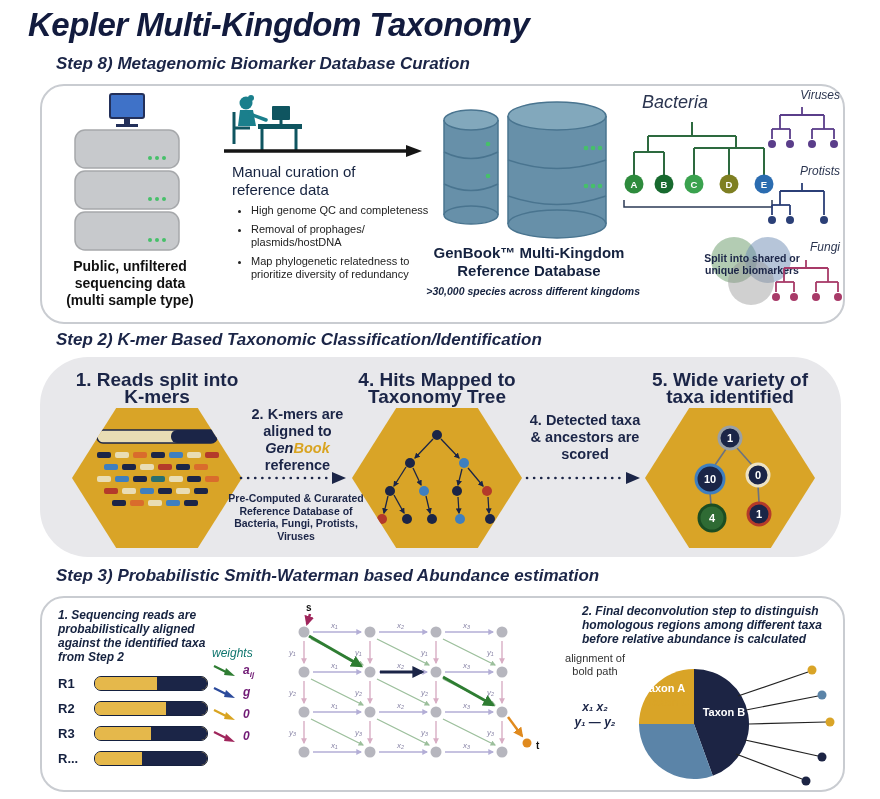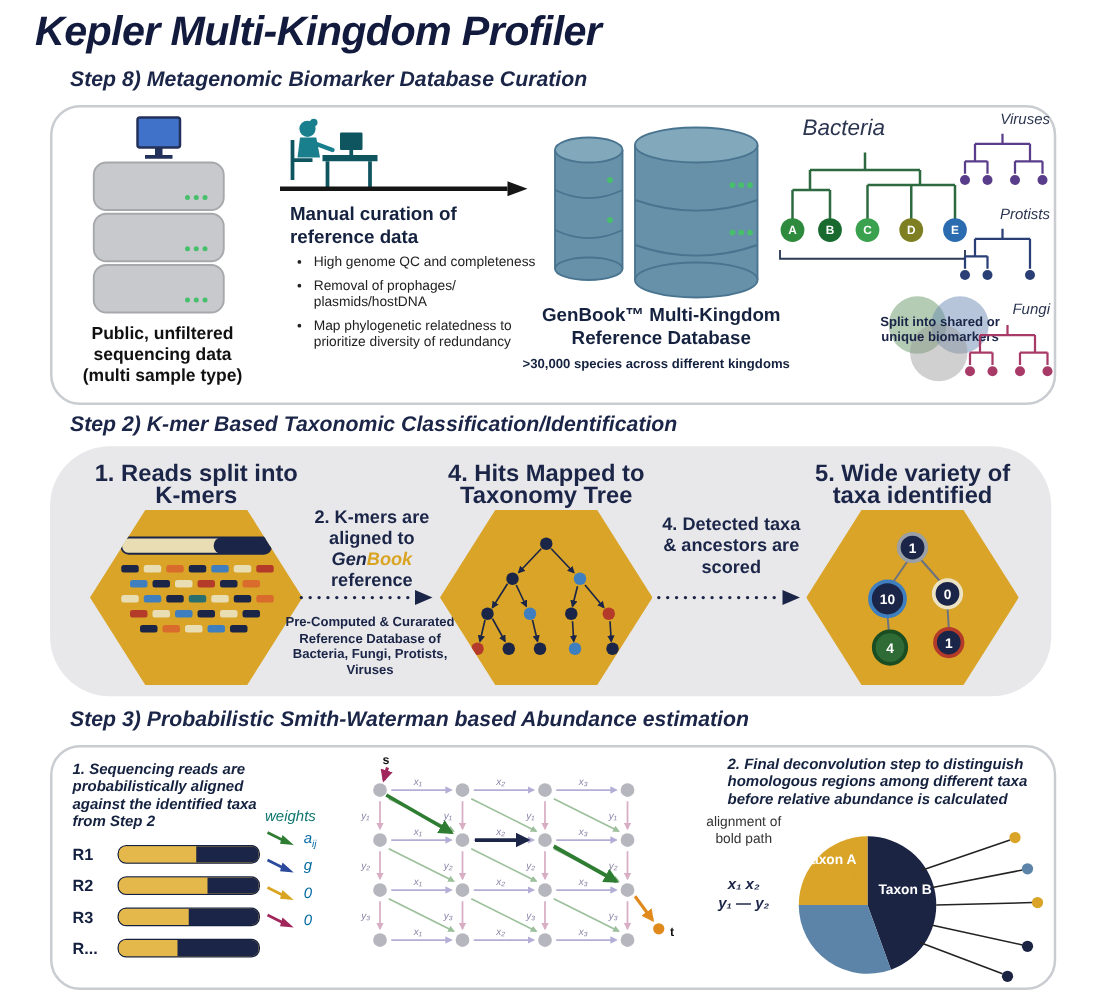--- a/index.html
+++ b/index.html
@@ -5,54 +5,54 @@
   html,body{margin:0;padding:0;background:#fff}
   #canvas{position:relative;width:880px;height:799px;background:#fff;overflow:hidden;
           font-family:"Liberation Sans","DejaVu Sans",sans-serif;color:#15223f}
   .abs{position:absolute}
   .panel{position:absolute;background:#fff;border:2px solid #c9ccd1;border-radius:24px}
   .panel-gray{position:absolute;background:#e8e8eb;border-radius:48px}
   #main-title{position:absolute;left:28px;top:6px;font-size:33px;font-weight:800;font-style:italic;
               color:#121b3e;letter-spacing:-0.5px}
   .step-heading{position:absolute;font-style:italic;font-weight:700;font-size:17px;color:#1b2547}
   .cap-bold{font-weight:800;color:#111;text-align:center;font-size:14px;line-height:17px}
-  .curation-title{font-weight:700;font-size:15px;line-height:18px;color:#15223f}
+  .curation-title{font-weight:400;font-size:15px;line-height:18px;color:#15223f}
   .bullets{margin:0;padding-left:15px;font-size:11px;line-height:13px;color:#222}
   .bullets li{margin-bottom:6px}
   .genbook-cap{font-weight:800;font-size:15px;line-height:18px;color:#15223f;text-align:center}
-  .genbook-sub{font-weight:700;font-size:10.5px;color:#15223f;text-align:left;margin-top:3px}
+  .genbook-sub{font-style:italic;font-weight:700;font-size:10.5px;color:#15223f;text-align:right;margin-top:3px}
   .tree-label{position:absolute;font-style:italic;color:#2b3550;font-weight:500}
   .venn-cap{position:absolute;font-weight:800;font-size:10.5px;line-height:12px;color:#1b2547;text-align:center}
   .hex{position:absolute;width:170px;height:140px;background:#d9a427;
        clip-path:polygon(26% 0,74% 0,100% 50%,74% 100%,26% 100%,0 50%)}
   .hex-title{position:absolute;font-weight:700;font-size:19px;line-height:17px;color:#1b2547;text-align:center}
   .midtext{position:absolute;text-align:center;font-weight:800;font-size:14.5px;line-height:17px;color:#1b2547}
   .midnote{position:absolute;text-align:center;font-weight:700;font-size:10.5px;line-height:12.5px;color:#1b2547}
   .brand-gen{font-style:italic;color:#1b2547}
   .brand-book{font-style:italic;color:#d9a421}
   .note-italic{position:absolute;font-style:italic;font-weight:700;font-size:12px;line-height:14px;color:#15223f}
   .read-row{position:absolute;display:flex;align-items:center;gap:8px}
   .read-label{font-weight:800;font-size:13px;color:#14203f;width:28px}
   .read-bar{height:13px;border:1.5px solid #14203f;border-radius:7px;overflow:hidden;display:flex;width:112px;background:#e5b84b}
   .seg-y{background:#e5b84b;height:100%}
   .seg-n{background:#1b2547;height:100%}
   .legend-title{font-style:italic;font-size:12px;color:#0f766e;margin-bottom:0}
   .legend-row{display:flex;align-items:center;gap:5px;height:22px}
-  .legend-label{font-style:italic;font-weight:400;font-size:12px;color:#0369a1}
+  .legend-label{font-style:italic;font-weight:700;font-size:12px;color:#701a75}
   .legend-label .sub{font-size:8px;vertical-align:sub}
   .align-cap{position:absolute;font-size:11px;line-height:13px;color:#333;text-align:center}
   .align-formula{position:absolute;font-style:italic;font-weight:700;font-size:12px;line-height:15px;color:#1b2547;text-align:center}
   .pie-label{position:absolute;width:48px;text-align:center;font-weight:800;font-size:11px;line-height:12px;color:#fff}
 </style>
 </head>
 <body>
 
 <div id="canvas">
 
-  <div id="main-title">Kepler Multi-Kingdom Profiler</div>
+  <div id="main-title">Kepler Multi-Kingdom Taxonomy</div>
 
   <div class="step-heading" style="left:56px;top:54px">Step 8) Metagenomic Biomarker Database Curation</div>
   <div class="panel" style="left:40px;top:84px;width:801px;height:236px"></div>
 
   <svg class="abs" style="left:62px;top:92px" width="130" height="162" viewBox="0 0 130 162">
     <rect x="48" y="2" width="34" height="24" rx="2" fill="#3f72c8" stroke="#23305a" stroke-width="2"></rect>
     <rect x="62" y="26" width="6" height="6" fill="#23305a"></rect>
     <rect x="54" y="32" width="22" height="3" fill="#23305a"></rect>
     <g>
       <rect x="13" y="38" width="104" height="38" rx="10" fill="#c7c9cc" stroke="#a6a8ab" stroke-width="1.5"></rect>

